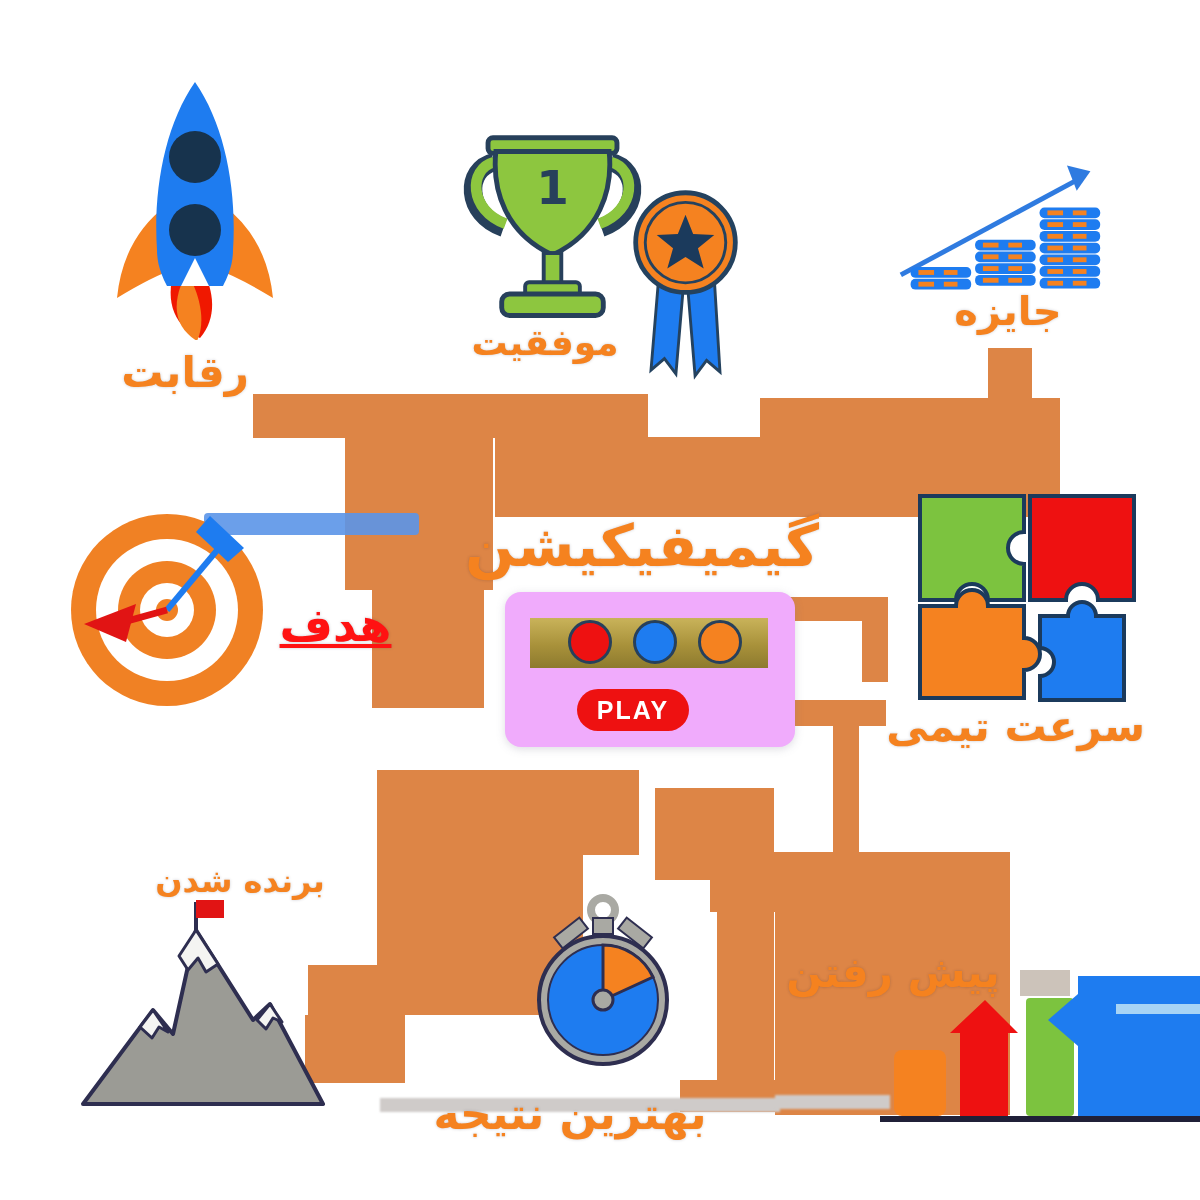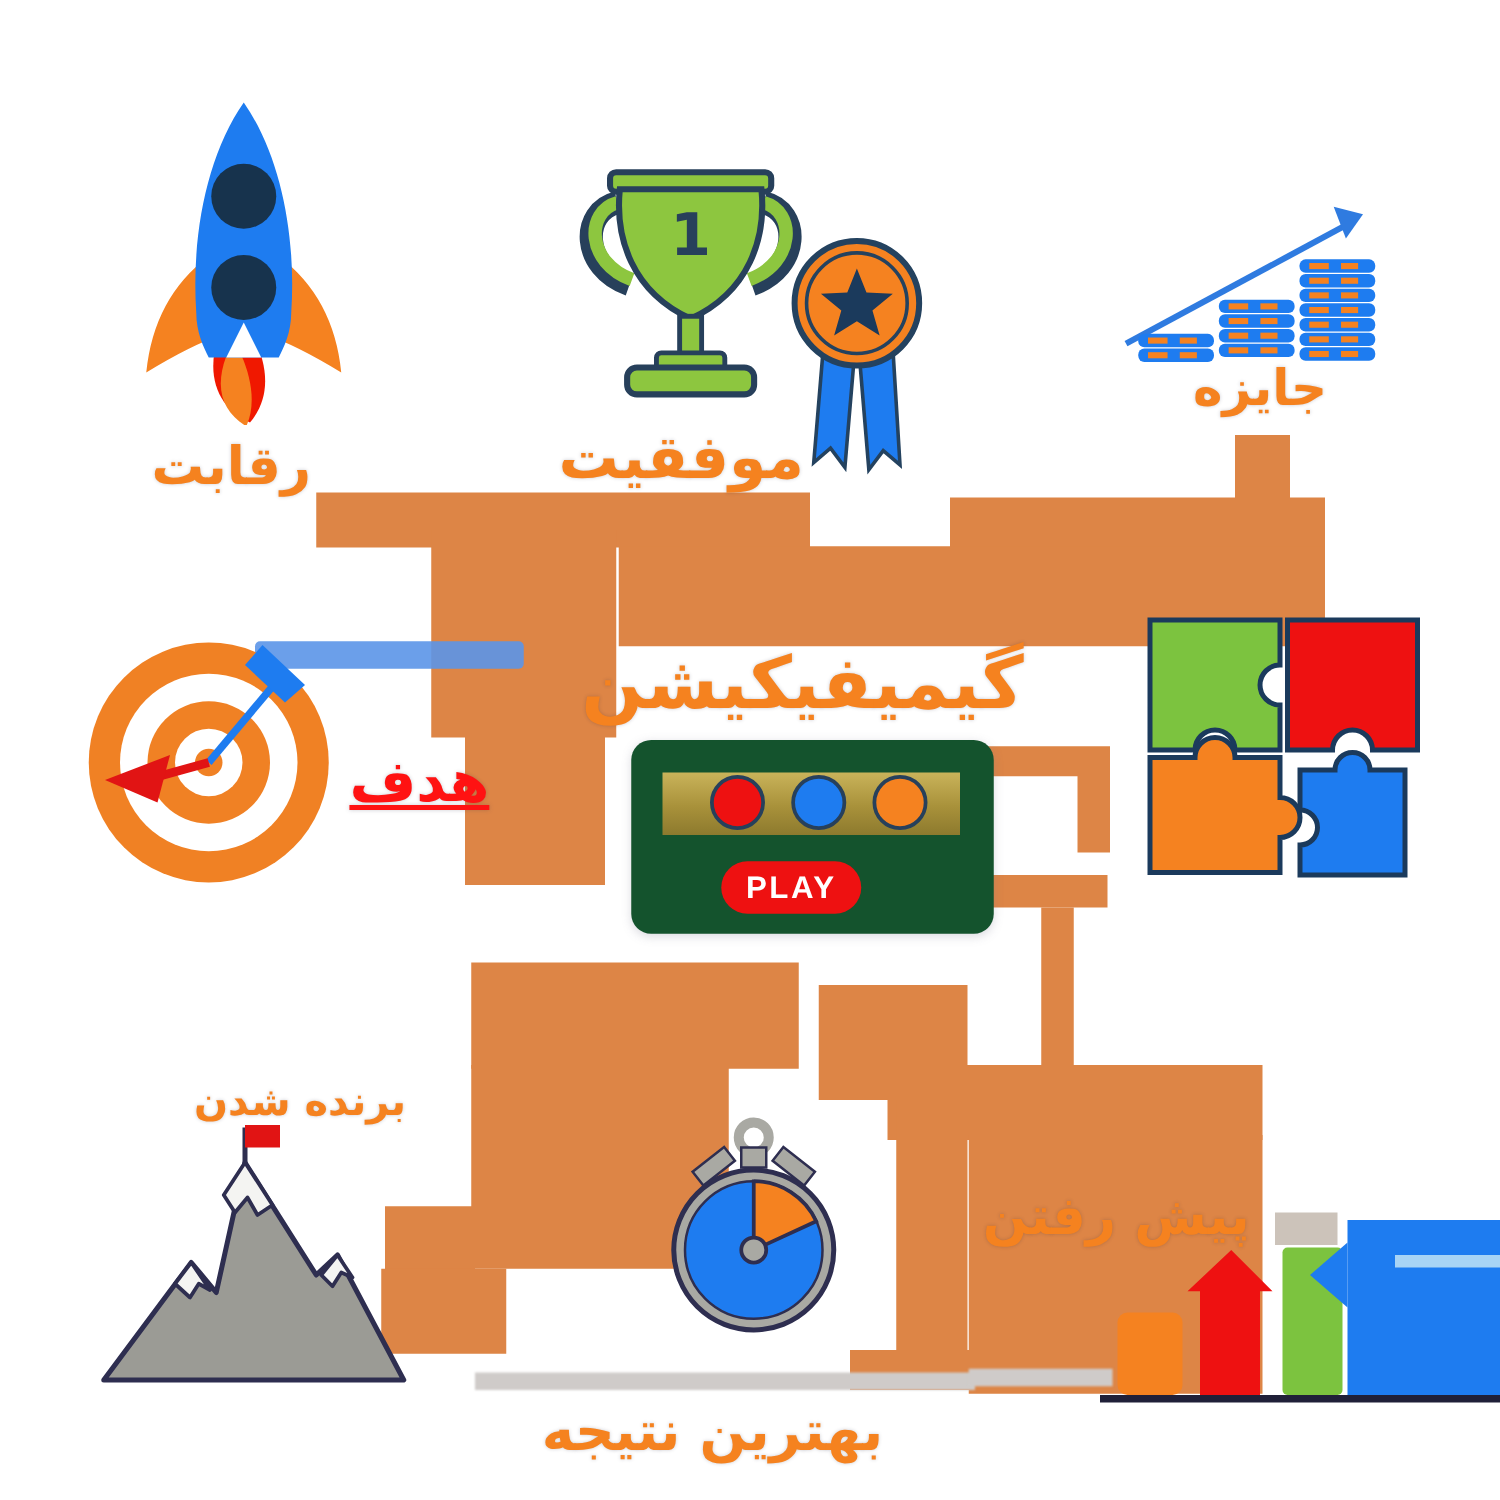--- a/index.html
+++ b/index.html
@@ -31,21 +31,21 @@
     text-shadow:0 0 3px rgba(45,45,70,0.25);
   }
   .lbl-goal{color:var(--goal-red);}
   .title{
     position:absolute;z-index:3;direction:rtl;text-align:left;white-space:nowrap;
     color:var(--label-orange);font-weight:bold;font-size:58px;
     text-shadow:0 0 3px rgba(45,45,70,0.25);
   }
   .play-card{
     position:absolute;left:505px;top:592px;width:290px;height:155px;z-index:2;
-    background:#14532d;border-radius:16px;box-shadow:0 2px 8px rgba(120,120,140,0.25);
+    background:#f0abfc;border-radius:16px;box-shadow:0 2px 8px rgba(120,120,140,0.25);
   }
   .slot-strip{
     position:absolute;left:25px;top:26px;width:238px;height:50px;
     background:linear-gradient(180deg,#c9b35a 0%,#a8913a 55%,#8d7a2e 100%);
   }
   .slot-circle{
     position:absolute;top:2px;width:44px;height:44px;border-radius:50%;
     border:3px solid var(--navy);box-sizing:border-box;
   }
   .play-btn{
@@ -222,20 +222,21 @@
     <rect x="14" y="92" width="52" height="66" rx="8" fill="var(--orange)"></rect>
     <path d="M80,100 L80,75 L70,75 L105,42 L138,75 L128,75 L128,158 L80,158 Z" fill="var(--red)"></path>
     <rect x="146" y="40" width="48" height="118" rx="4" fill="#7CC33F"></rect>
     <rect x="198" y="18" width="122" height="140" fill="var(--blue)"></rect>
     <polygon points="198,36 168,62 198,88" fill="var(--blue)"></polygon>
     <rect x="236" y="46" width="84" height="10" fill="#A8D4F5"></rect>
     <rect x="0" y="158" width="320" height="6" fill="#202038"></rect>
   </svg>
 
   <div class="lbl" style="left:95px;top:348px;width:180px;font-size:42px;">رقابت</div>
-  <div class="lbl" style="left:445px;top:338px;width:200px;font-size:48px;">موفقیت</div>
+  <div class="lbl" style="left:445px;top:322px;width:200px;font-size:36px;">موفقیت</div>
   <div class="lbl" style="left:938px;top:288px;width:140px;font-size:40px;">جایزه</div>
   <div class="lbl lbl-goal" style="left:268px;top:598px;width:135px;font-size:46px;text-decoration:underline;">هدف</div>
+  <div class="lbl" style="left:890px;top:702px;width:255px;font-size:42px;">سرعت تیمی</div>
   <div class="lbl" style="left:115px;top:862px;width:250px;font-size:32px;">برنده شدن</div>
   <div class="lbl" style="left:778px;top:948px;width:230px;font-size:42px;">پیش رفتن</div>
-  <div class="lbl" style="left:420px;top:1120px;width:300px;font-size:44px;">بهترین نتیجه</div>
+  <div class="lbl" style="left:420px;top:1088px;width:300px;font-size:44px;">بهترین نتیجه</div>
 
 </div>
 
 </body></html>

